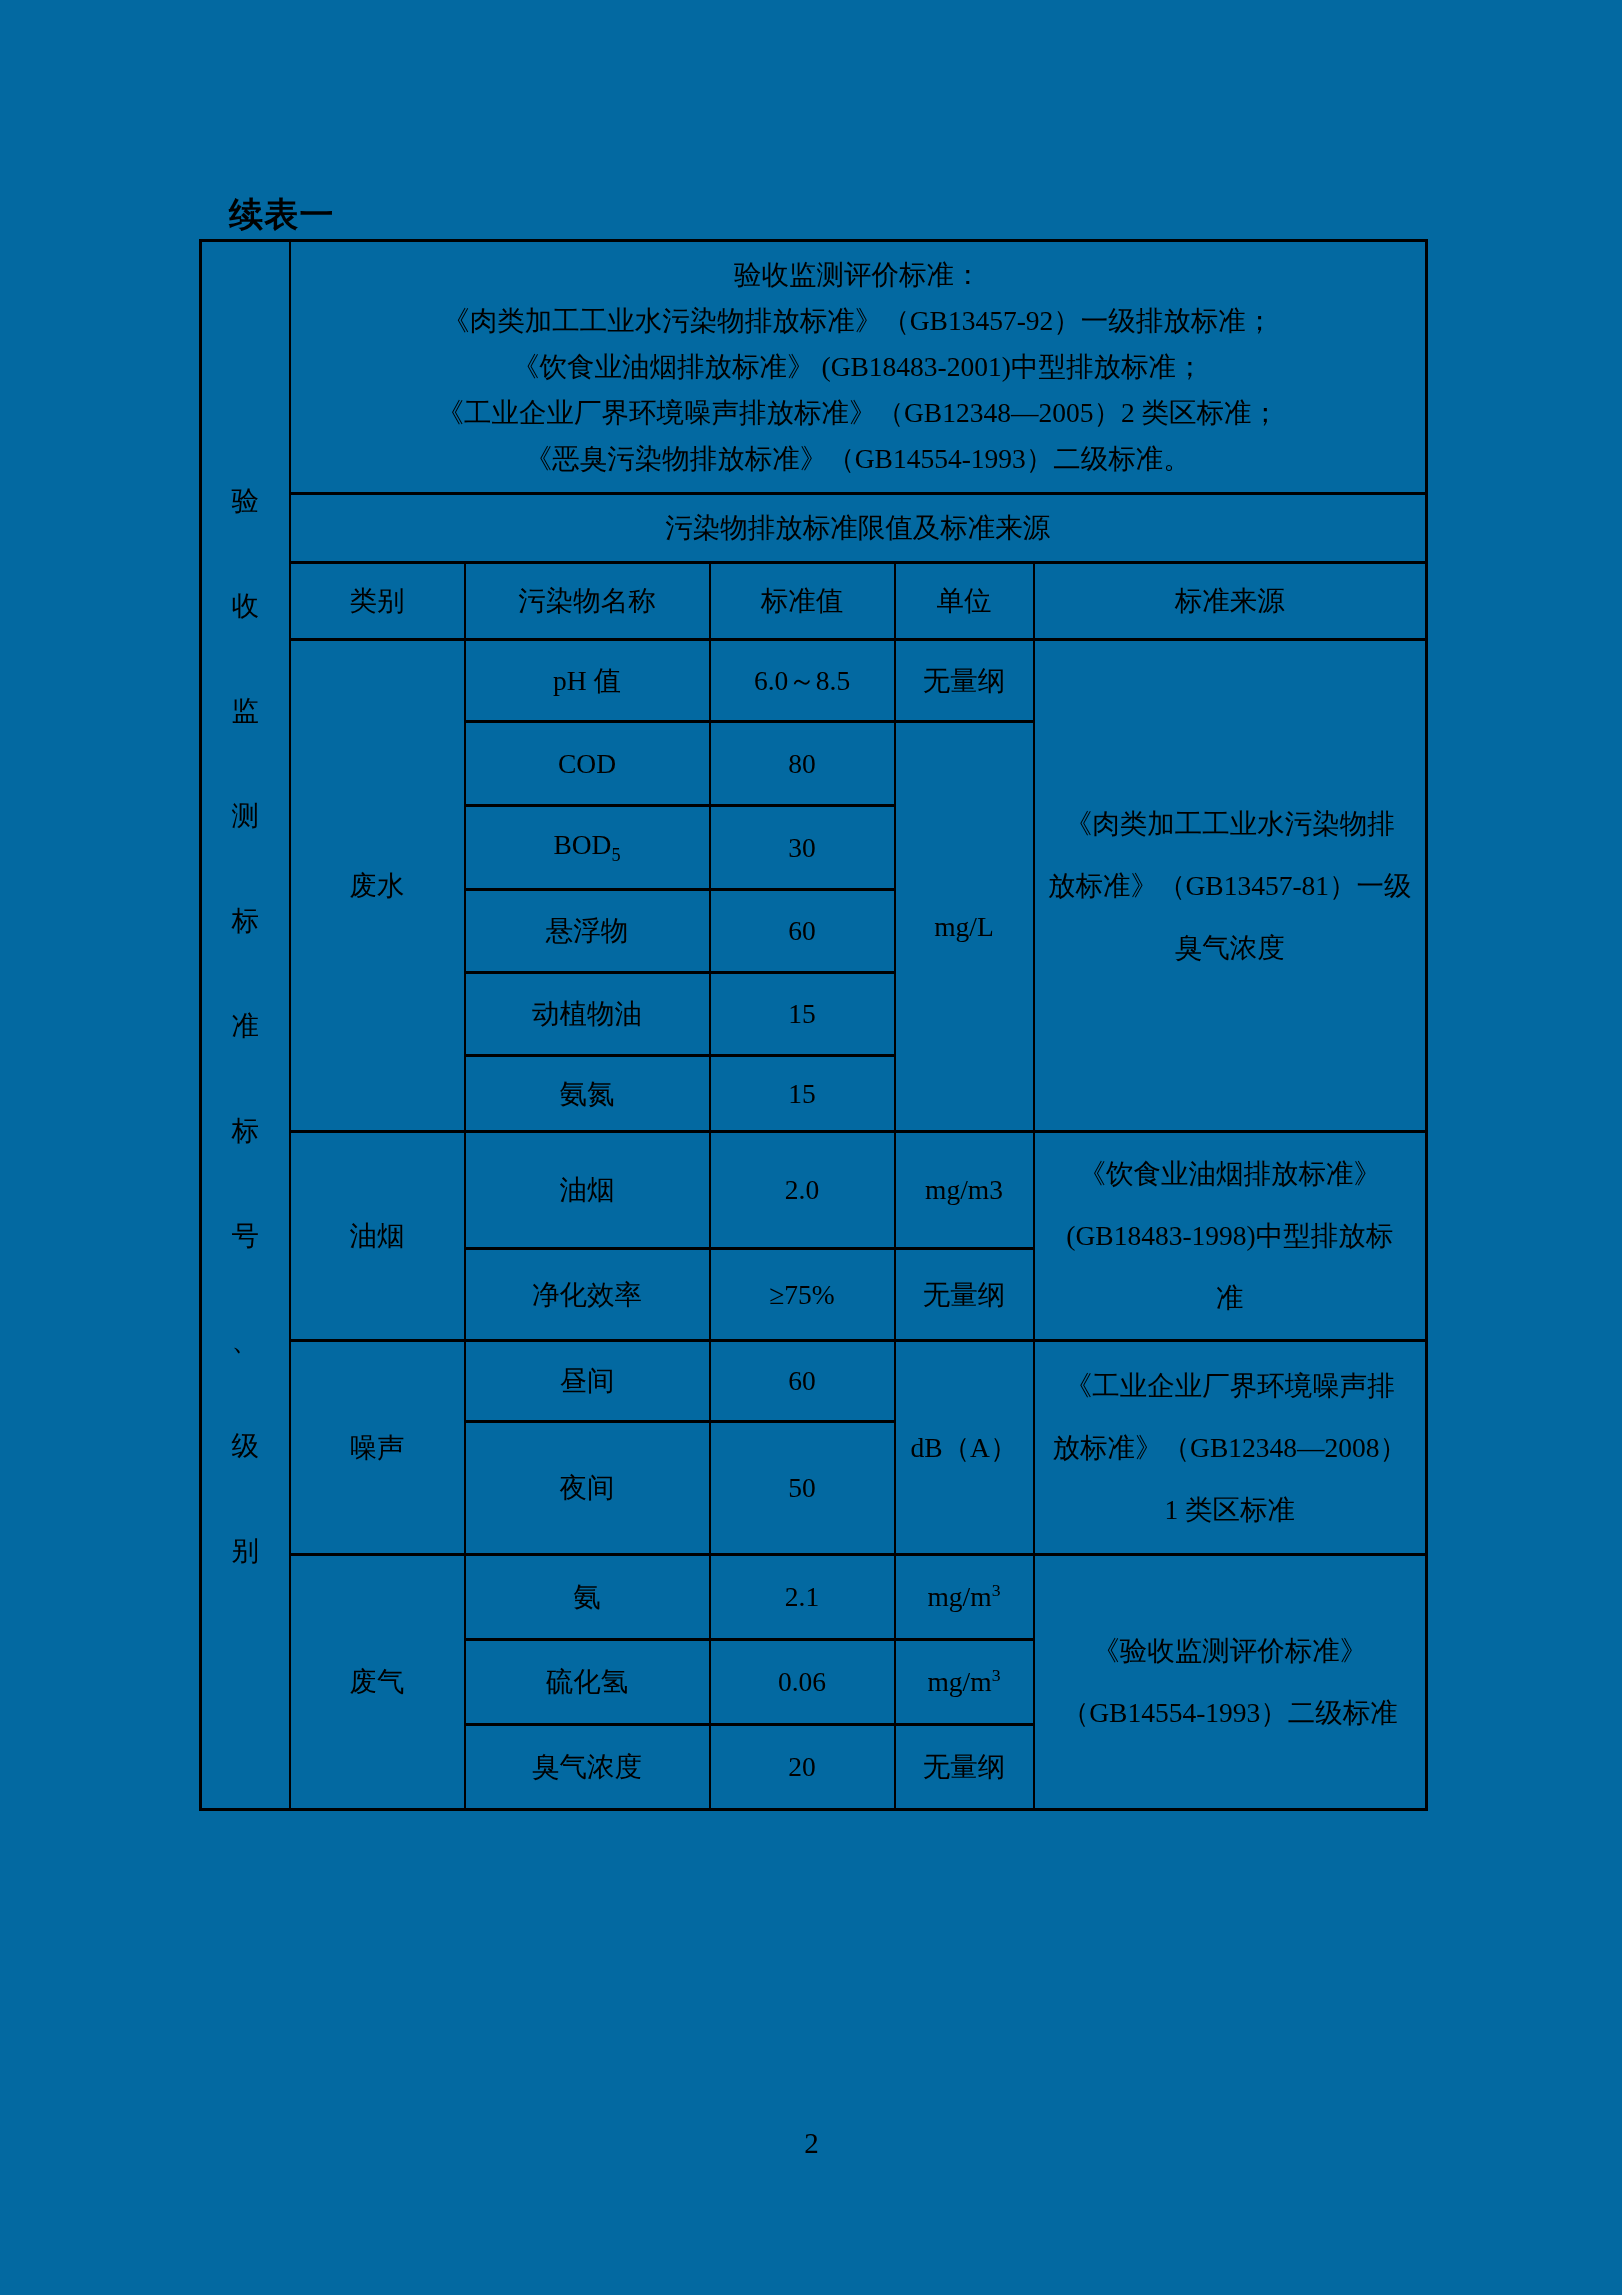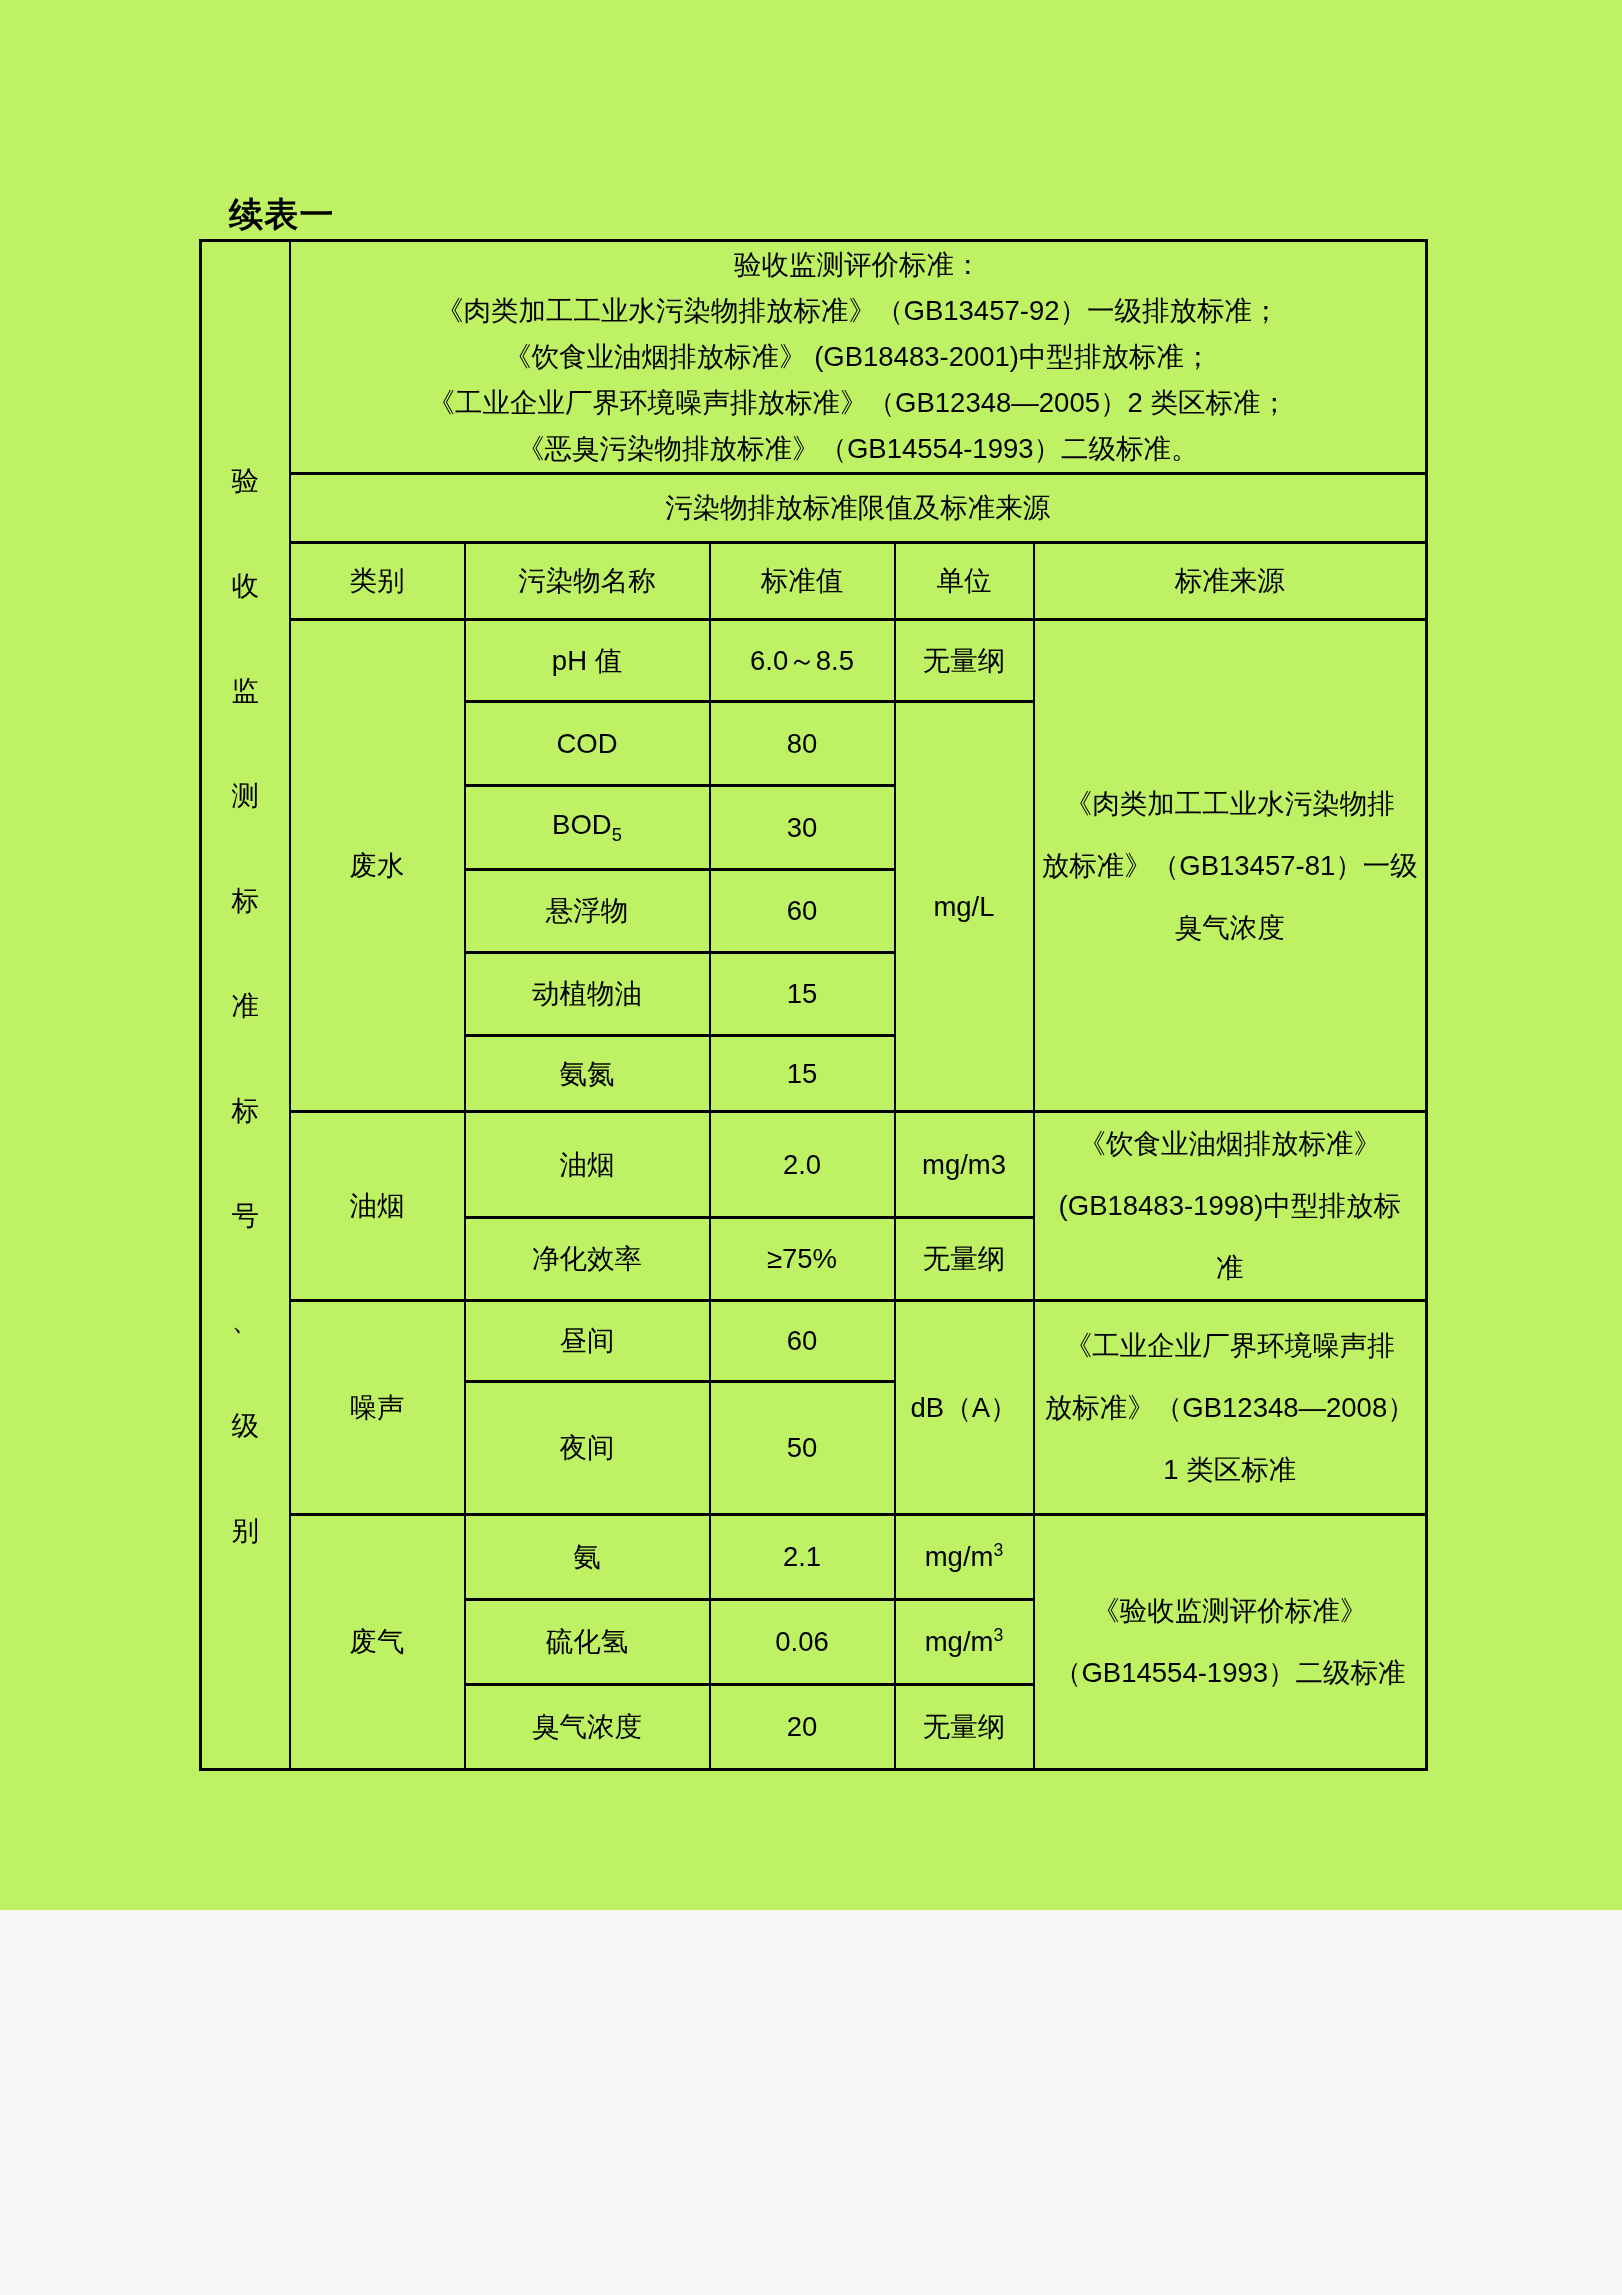--- a/index.html
+++ b/index.html
@@ -1,21 +1,21 @@
 <!DOCTYPE html>
 <html style="font-size:10.5px"><head>
 <meta charset="utf-8">
 <style>
   html, body { margin: 0; padding: 0; background: #f7f7f5; }
   .page {
     position: relative;
     width: 1623px;
-    height: 1910px;
-    background: #bef264;
-    font-family: Liberation Sans, sans-serif;
+    height: 2295px;
+    background: #0369a1;
+    font-family: Liberation Serif, serif;
     color: #000;
     overflow: hidden;
   }
   .doc-title {
     position: absolute;
     left: 229px;
     top: 192px;
     font-size: 34px;
     font-weight: bold;
     letter-spacing: 1.3px;
@@ -30,21 +30,21 @@
     table-layout: fixed;
     border: 3.3px solid #000;
   }
   table.std td {
     border: 2px solid #000;
     border-top-width: 3.3px;
     border-bottom-width: 3.3px;
     text-align: center;
     vertical-align: middle;
     font-size: 27.5px;
-    padding: 0;
+    padding: 10px;
     overflow: hidden;
     margin-left: 12px;
   }
   tr.r0  { height: 228px; }
   tr.r1  { height: 69px; }
   tr.r2  { height: 77px; }
   tr.r3  { height: 82px; }
   tr.r4  { height: 84px; }
   tr.r5  { height: 84px; }
   tr.r6  { height: 83px; }

